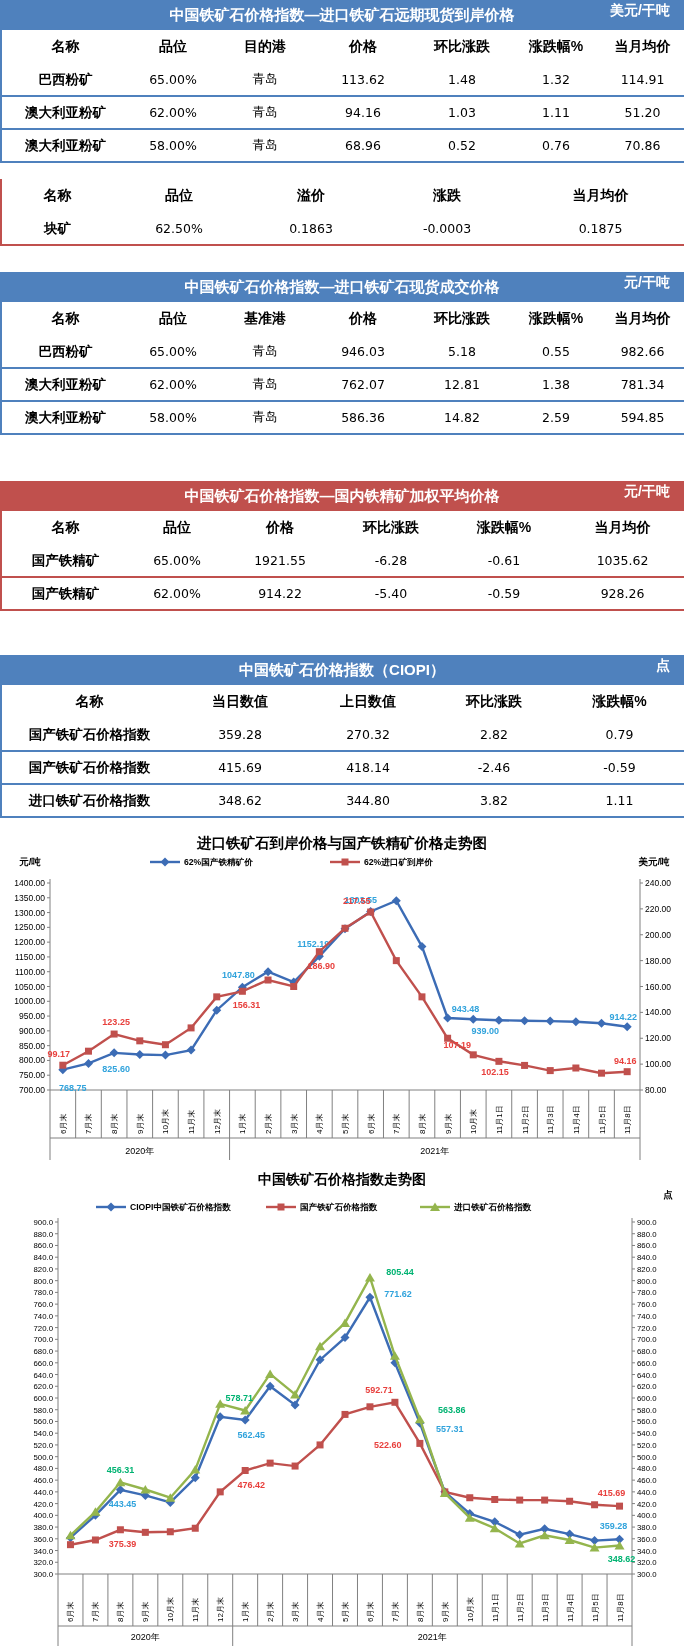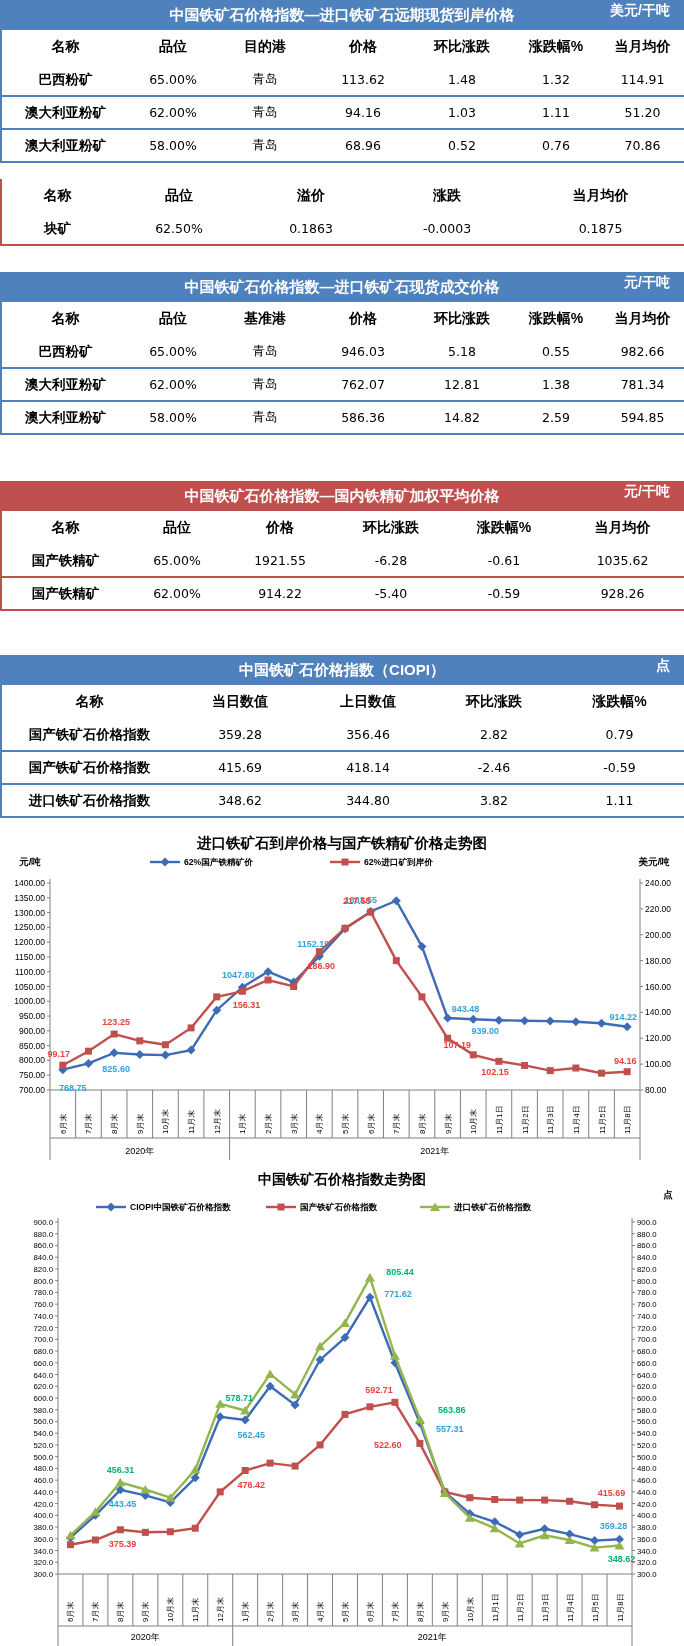--- a/index.html
+++ b/index.html
@@ -245,21 +245,21 @@
             <th>当日数值</th>
             <th>上日数值</th>
             <th>环比涨跌</th>
             <th>涨跌幅%</th>
           </tr>
         </thead>
         <tbody>
           <tr>
             <td class="name">国产铁矿石价格指数</td>
             <td>359.28</td>
-            <td>356.46</td>
+            <td>270.32</td>
             <td>2.82</td>
             <td>0.79</td>
           </tr>
           <tr>
             <td class="name">国产铁矿石价格指数</td>
             <td>415.69</td>
             <td>418.14</td>
             <td>-2.46</td>
             <td>-0.59</td>
           </tr>

